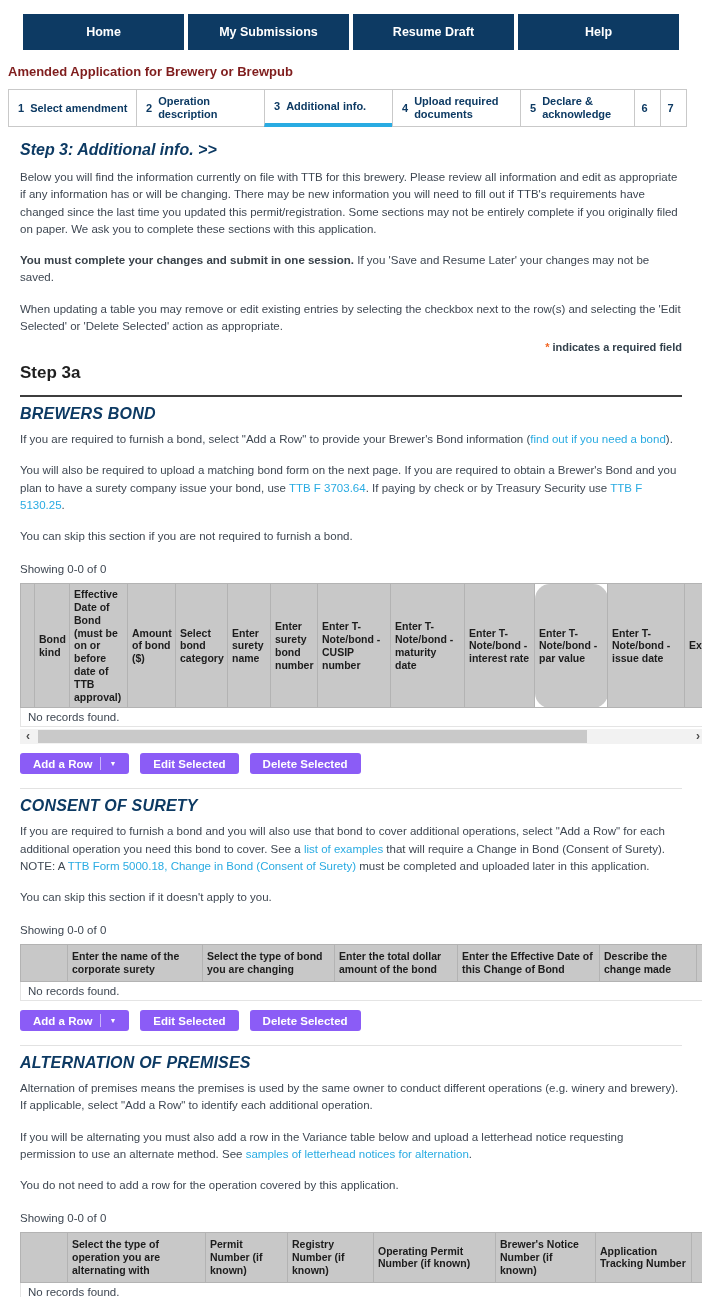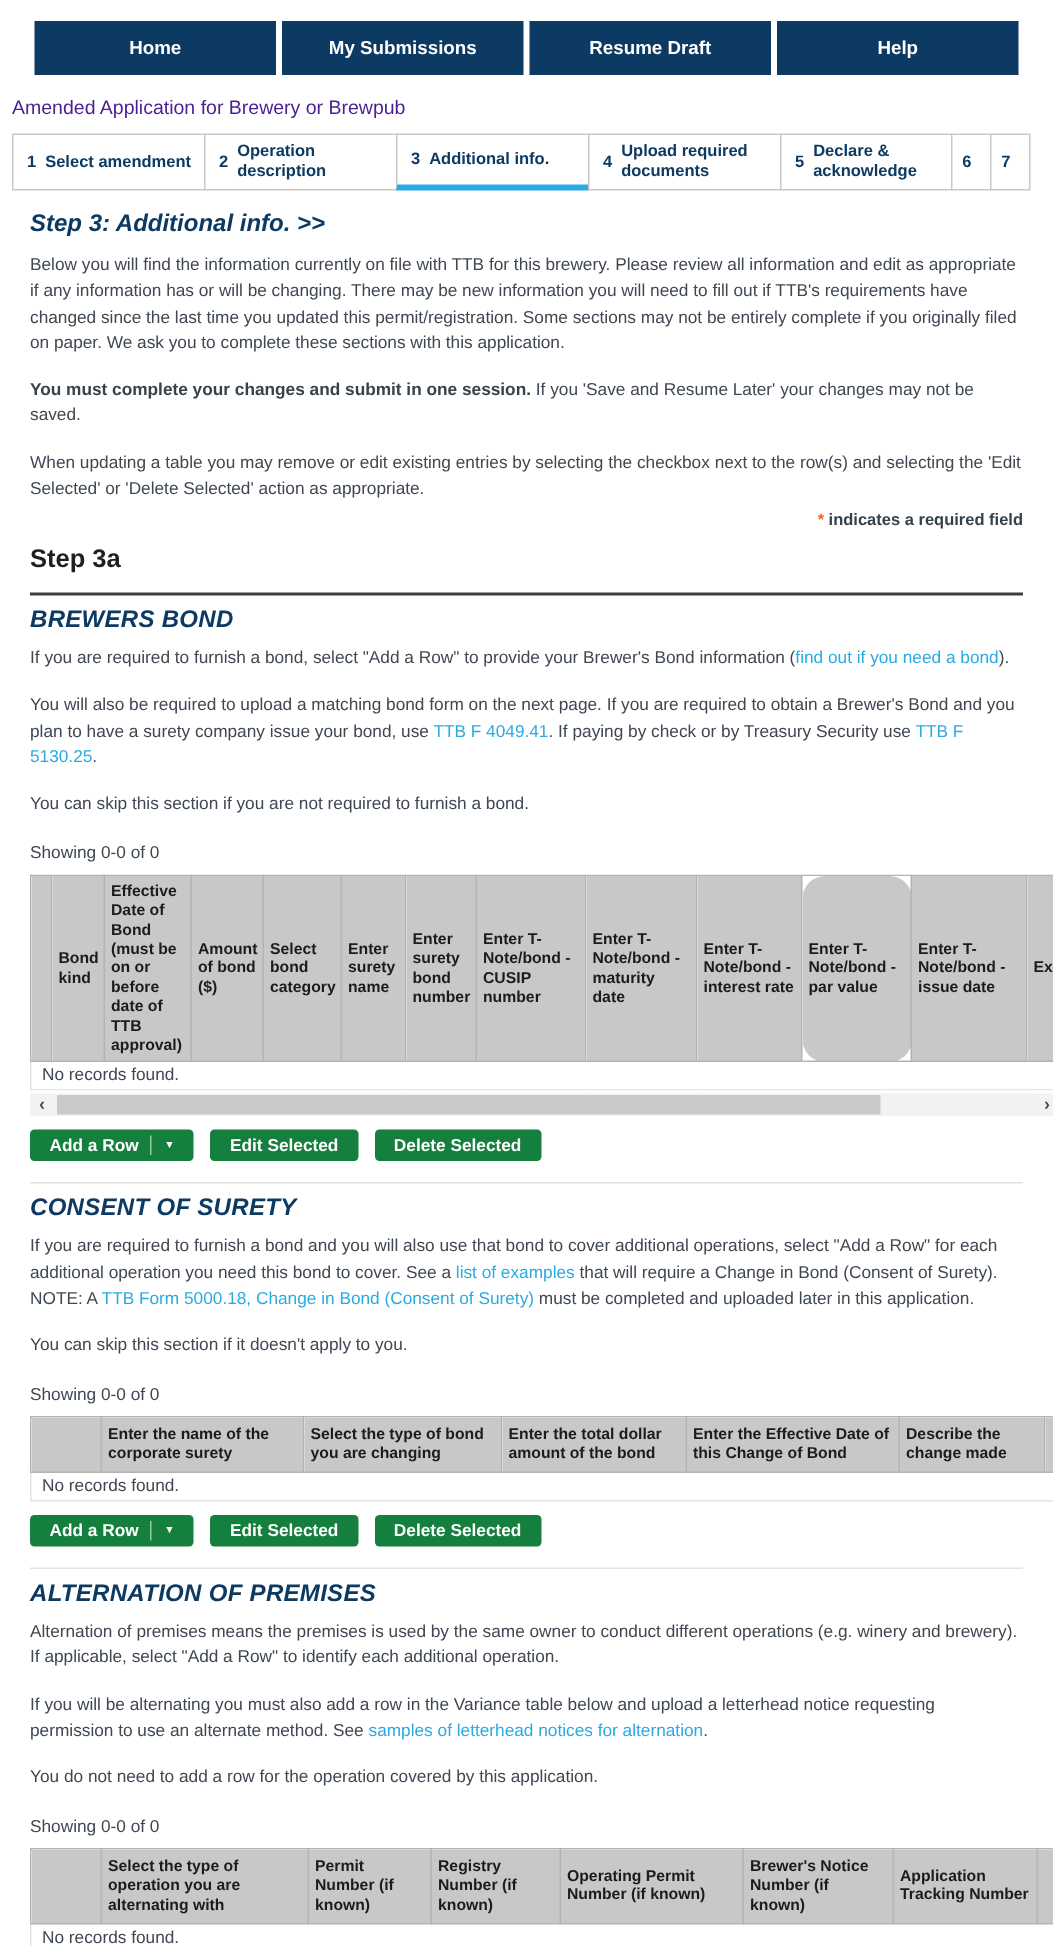--- a/index.html
+++ b/index.html
@@ -11,21 +11,21 @@
   .page { padding:0 20px; }
 
   
   .topnav { display:flex; gap:4px; margin:14px 23px 0; }
   .nav-btn {
     flex:1; height:36px; background:#0d3a63; color:#fff; border:none;
     font-family:inherit; font-weight:700; font-size:12.5px; cursor:pointer;
   }
 
   
-  .app-title { margin:14px 8px 0; color:#4c1d95; font-size:13px; font-weight:400; height:15px; }
+  .app-title { margin:14px 8px 0; color:#7f1d1d; font-size:13px; font-weight:700; height:15px; }
 
   
   .tabs { display:flex; margin:10px 8px 0; }
   .tab {
     border:1px solid #c9c9c9; margin-left:-1px; height:38px; background:#fff;
     display:flex; align-items:center; gap:6px; padding:0 4px 0 9px;
     font-size:11px; font-weight:700; color:#0d3a63; cursor:pointer; line-height:1.15;
   }
   .tab:nth-child(1){ margin-left:0; }
   .tab:nth-child(1),.tab:nth-child(2),.tab:nth-child(3),.tab:nth-child(4){ width:129px; }
@@ -92,21 +92,21 @@
 
   
   .hscroll { margin-top:2px; height:15px; display:flex; align-items:center; background:#f2f2f2; width:686px; cursor:pointer; }
   .scroll-arrow { width:16px; text-align:center; color:#4d4d4d; font-size:12px; font-weight:700; line-height:15px; }
   .scroll-track { flex:1; height:15px; position:relative; background:#f2f2f2; }
   .scroll-thumb { position:absolute; left:2px; top:1px; bottom:1px; width:84%; background:#c9c9c9; }
 
   
   .actions { display:flex; gap:11px; margin:9px 0 0; }
   .btn {
-    background:#15803d; color:#fff; border:none; border-radius:3px;
+    background:#8b5cf6; color:#fff; border:none; border-radius:3px;
     height:21px; padding:0 13px; display:flex; align-items:center;
     font-family:inherit; font-weight:700; font-size:11.5px; cursor:pointer;
   }
   .btn .btn-divider { width:1px; height:13px; background:rgba(255,255,255,.55); margin:0 8px; }
   .btn .caret { font-size:7px; line-height:1; }
 </style>
 </head>
 <body>
 
 <div class="topnav">
@@ -167,21 +167,21 @@
   <div class="required-note">
     <span class="star">*</span><span>indicates a required field</span>
   </div>
 
   <h3 class="substep-heading">Step 3a</h3>
   <hr class="dark">
 
   <div class="section">
     <h4 class="section-heading">BREWERS BOND</h4>
     <p class="body-text"><span>If you are required to furnish a bond, select "Add a Row" to provide your Brewer's Bond information (</span><a href="#">find out if you need a bond</a><span>).</span></p>
-    <p class="body-text"><span>You will also be required to upload a matching bond form on the next page. If you are required to obtain a Brewer's Bond and you plan to have a surety company issue your bond, use </span><a href="#">TTB F 4049.41</a><span>. If paying by check or by Treasury Security use </span><a href="#">TTB F 5130.25</a><span>.</span></p>
+    <p class="body-text"><span>You will also be required to upload a matching bond form on the next page. If you are required to obtain a Brewer's Bond and you plan to have a surety company issue your bond, use </span><a href="#">TTB F 3703.64</a><span>. If paying by check or by Treasury Security use </span><a href="#">TTB F 5130.25</a><span>.</span></p>
     <p class="body-text"><span>You can skip this section if you are not required to furnish a bond.</span></p>
 
     <div class="showing">Showing 0-0 of 0</div>
     <div class="tbl-clip">
       <table class="grid t1">
         <thead>
           <tr>
               <th></th>
               <th>Bond kind</th>
               <th>Effective Date of Bond (must be on or before date of TTB approval)</th>

